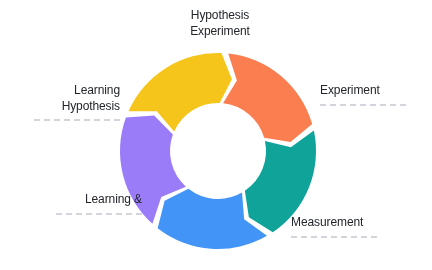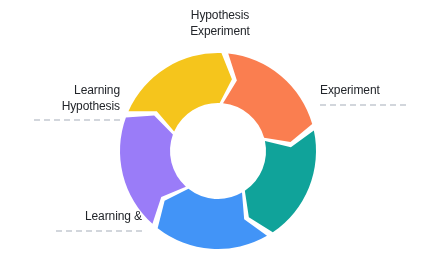--- a/index.html
+++ b/index.html
@@ -57,21 +57,21 @@
   #label-hypothesis-formation {
     left: 150px; top: 8px; width: 140px;
   }
   #label-experiment-design {
     left: 320px; top: 83px; width: 104px;
   }
   #label-measurement {
     left: 291px; top: 215px; width: 130px;
   }
   #label-learning-documentation {
-    left: 8px;  top: 209px; width: 134px;
+    left: 8px;  top: 192px; width: 134px;
   }
   #label-refined-hypothesis {
     left: 8px;  top: 83px;  width: 112px;
   }
   #label-experiment-design .label-rule { width: 86px; }
   #label-measurement .label-rule      { width: 86px; }
   #label-learning-documentation .label-rule {
     width: 86px; margin-left: auto;
   }
   #label-refined-hypothesis .label-rule {
@@ -96,20 +96,24 @@
   <div class="node-label label-top" id="label-hypothesis-formation">
     <span class="label-line">Hypothesis</span>
     <span class="label-line">Experiment</span>
   </div>
 
   <div class="node-label label-right" id="label-experiment-design">
     <span class="label-line">Experiment</span>
     <div class="label-rule"></div>
   </div>
 
+  <div class="node-label label-right" id="label-measurement">
+    <span class="label-line">Measurement</span>
+    <div class="label-rule"></div>
+  </div>
 
   <div class="node-label label-left" id="label-learning-documentation">
     <span class="label-line">Learning &amp;</span>
     <div class="label-rule"></div>
   </div>
 
   <div class="node-label label-left" id="label-refined-hypothesis">
     <span class="label-line">Learning</span>
     <span class="label-line">Hypothesis</span>
     <div class="label-rule"></div>

